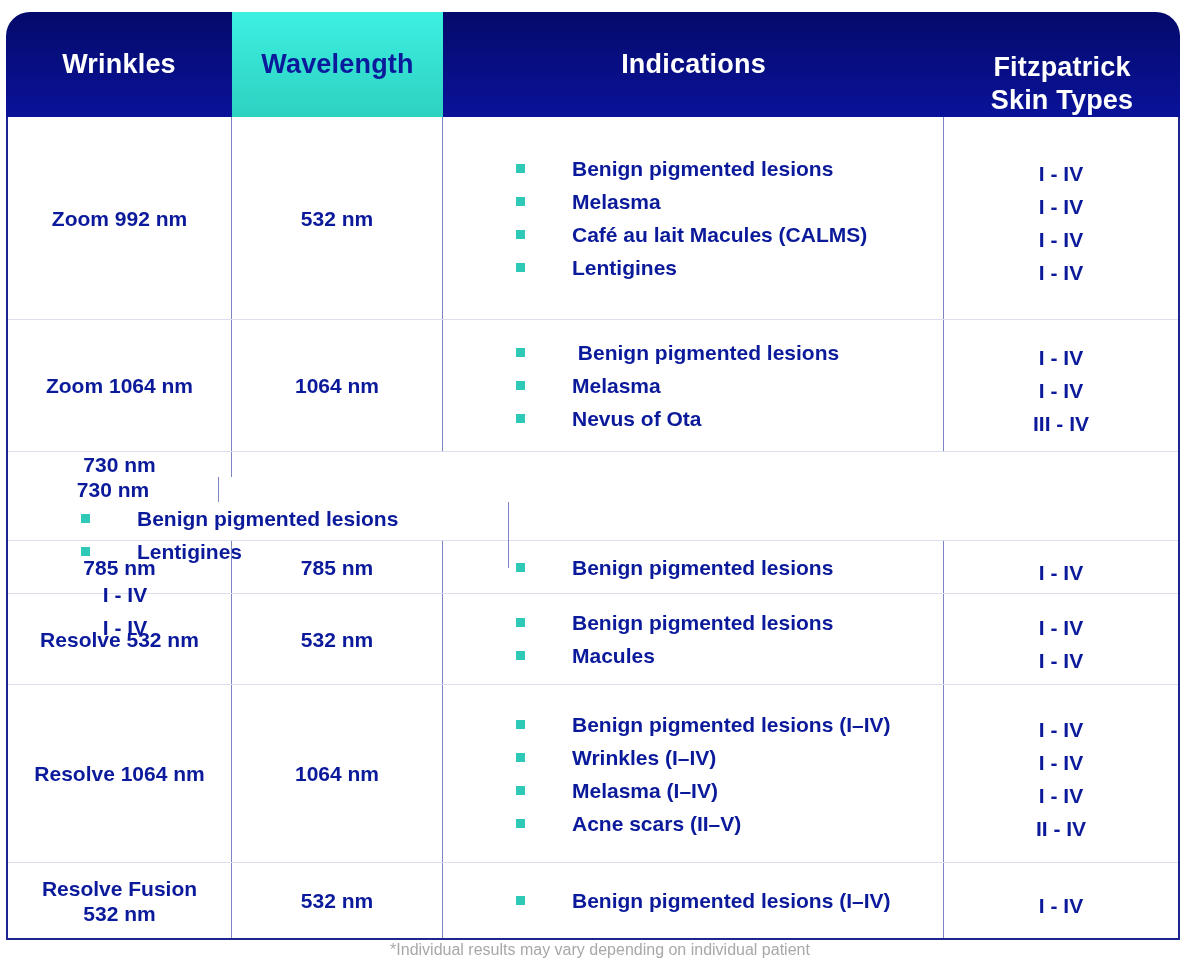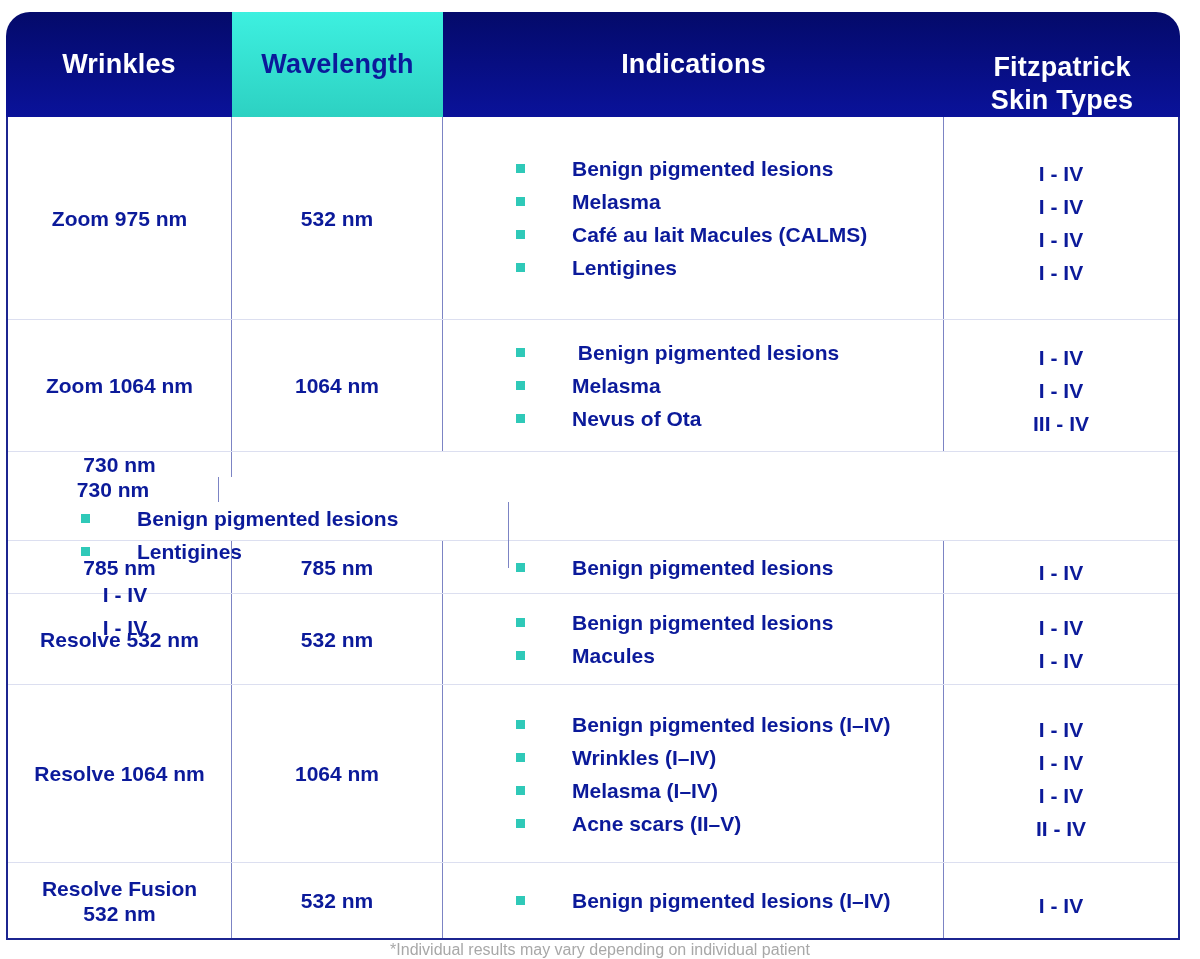--- a/index.html
+++ b/index.html
@@ -89,21 +89,21 @@
       <div>
         <div>Fitzpatrick</div>
         <div>Skin Types</div>
       </div>
     </div>
   </div>
 
   <div class="body">
 
     <div class="row" style="height:202px;">
-      <div class="cell c1">Zoom 975 nm</div>
+      <div class="cell c1">Zoom 992 nm</div>
       <div class="cell c2">532 nm</div>
       <div class="cell c3">
         <div class="list">
           <div class="list-item">
               <span class="bullet"></span>
               <span>Benign pigmented lesions</span>
             </div>
           <div class="list-item">
               <span class="bullet"></span>
               <span>Melasma</span>

